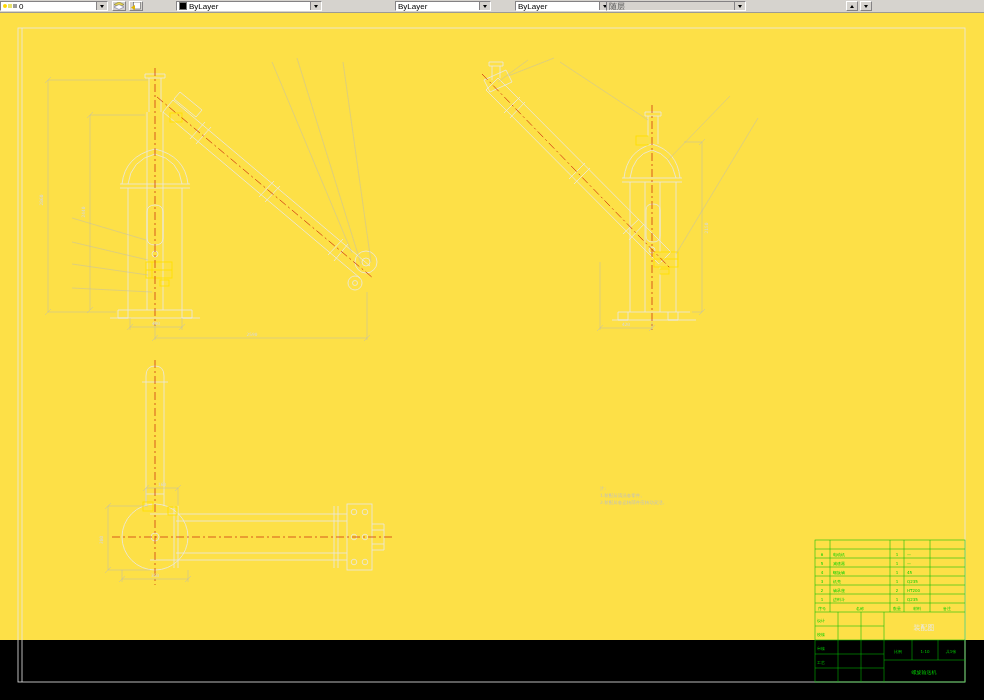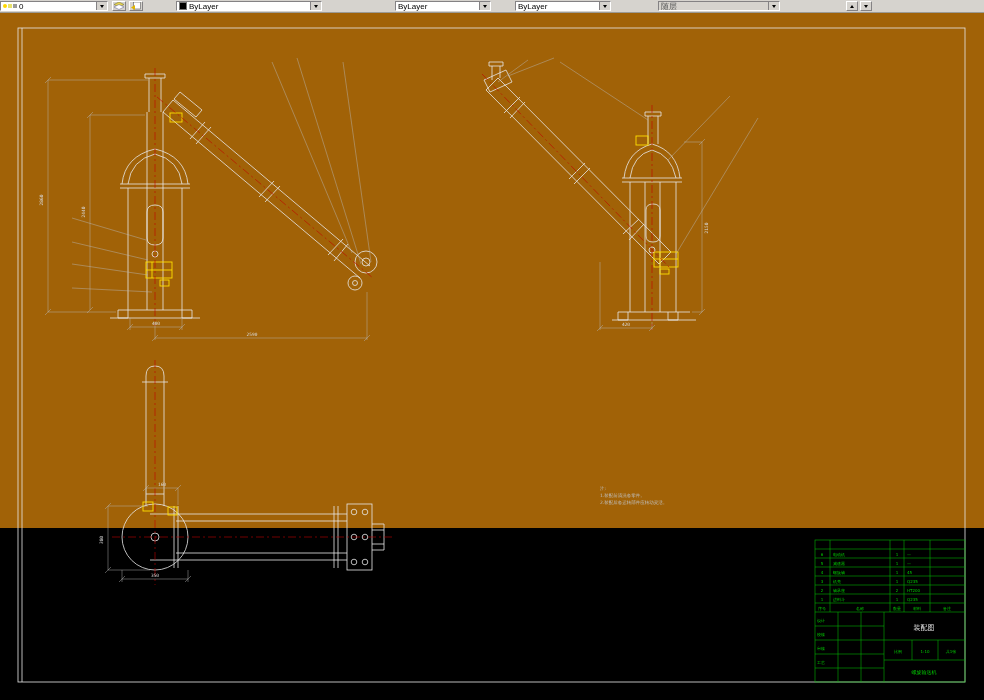--- a/index.html
+++ b/index.html
@@ -26,21 +26,21 @@
   .mi-sun{background:#e8e26a;}
   .mi-lock{background:#9a9a9a;}
   .tbtn{position:absolute;top:1px;width:14px;height:10px;background:#d6d3ce;
         border:1px solid;border-color:#fff #848284 #848284 #fff;padding:0;box-sizing:border-box;
         display:flex;align-items:center;justify-content:center;}
   .tb-arrow-btn{position:absolute;top:1px;width:12px;height:10px;background:#d6d3ce;
         border:1px solid;border-color:#fff #848284 #848284 #fff;padding:0;box-sizing:border-box;
         display:flex;align-items:center;justify-content:center;}
 
   
-  .canvas{position:absolute;top:12px;left:0;width:984px;height:516px;background:#a16207;text-align:center;}
+  .canvas{position:absolute;top:12px;left:0;width:984px;height:628px;background:#fde047;text-align:center;}
   svg{display:block;}
   .w{stroke:#e8e8e8;stroke-width:.8;fill:none;}
   .thin{stroke:#b9b9b9;stroke-width:.45;fill:none;}
   .y{stroke:#ffdf00;stroke-width:.9;fill:none;}
   .r{stroke:#c00000;stroke-width:.6;fill:none;stroke-dasharray:8 3 2 3;}
   .g{stroke:#00c000;stroke-width:.55;fill:none;}
   .dimtext text{fill:#d8d8d8;font:4.5px "DejaVu Sans Mono",monospace;text-anchor:middle;stroke:none;}
   .notetext text{fill:#c0c0c0;font:4.5px "DejaVu Sans",sans-serif;text-anchor:start;stroke:none;}
   text.tg{fill:#00d000;font:4px "DejaVu Sans",sans-serif;text-anchor:middle;stroke:none;}
   text.tg.ta-start{text-anchor:start;}
@@ -94,21 +94,21 @@
         </span>
     </div>
 
     <div class="combo" style="left:515px;width:96px">
       <span class="combo-text">ByLayer</span>
       <span class="combo-btn">
           <i class="tri"></i>
         </span>
     </div>
 
-    <div class="combo disabled" style="left:658px;width:122px">
+    <div class="combo disabled" style="left:606px;width:140px">
       <span class="combo-text">随层</span>
       <span class="combo-btn">
           <i class="tri"></i>
         </span>
     </div>
 
     <button class="tb-arrow-btn" style="left:846px">
         <i class="tri up"></i>
       </button>
     <button class="tb-arrow-btn" style="left:860px">

